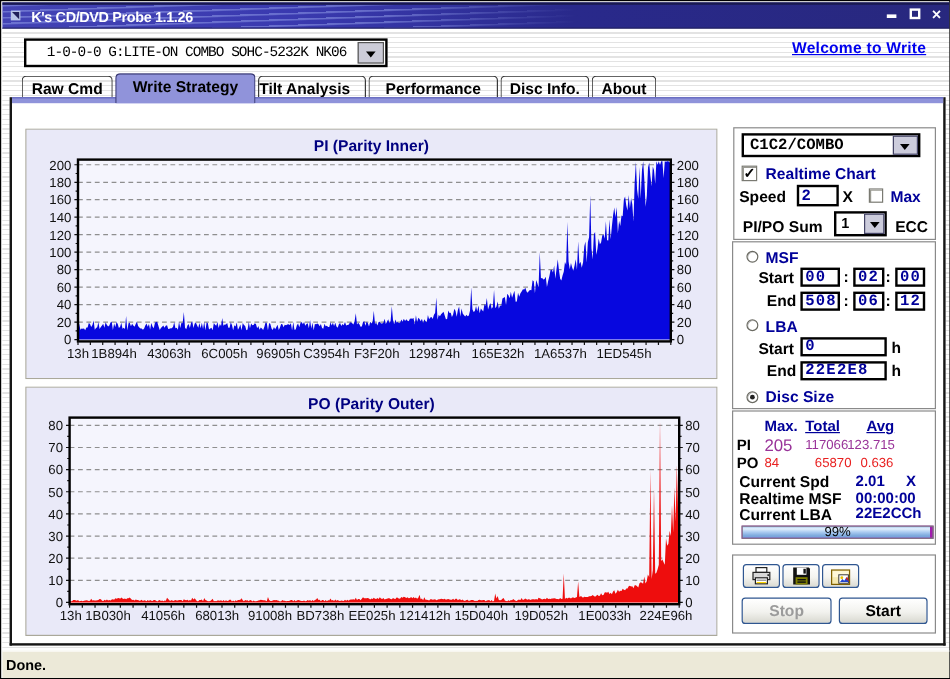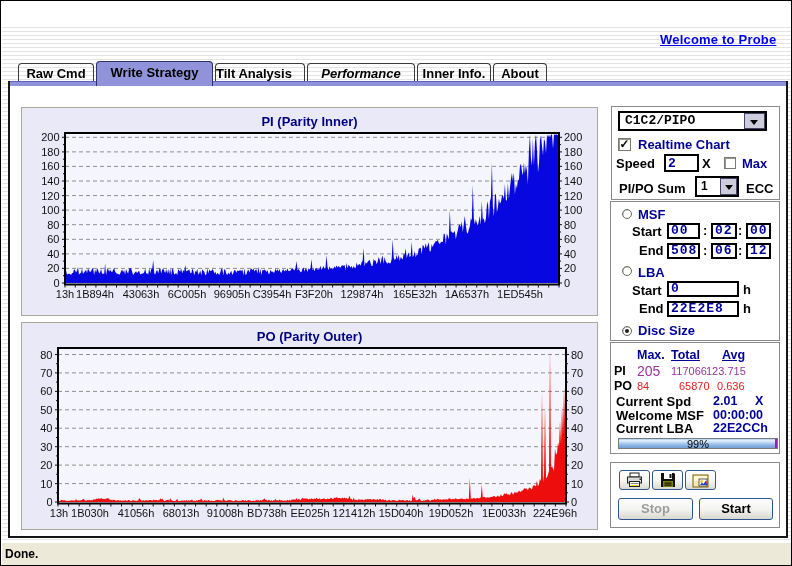--- a/index.html
+++ b/index.html
@@ -9,38 +9,55 @@
 .lbl { position:absolute; font-weight:bold; font-size:13px; line-height:15px; white-space:nowrap; }
 .inp { position:absolute; background:#fff; border:2px solid #000; color:#000099; font-weight:bold; font-size:13px; letter-spacing:1px; font-family:"Liberation Mono",monospace; white-space:nowrap; }
 .gbox { position:absolute; border:1px solid #8a8a8a; }
 .cb { position:absolute; width:13px; height:13px; background:#fff; border:1px solid #7a7a72; box-shadow:inset 1px 1px 0 #9a9a92; }
 .radio { position:absolute; width:10px; height:10px; background:#fff; border:1px solid #6a6a62; border-radius:50%; box-shadow:inset 0.5px 0.5px 0 #aaa; }
 .btn { position:absolute; border:1px solid #2f5690; border-radius:3px; background:linear-gradient(180deg,#ffffff 0%,#f4f4f0 55%,#dadad2 100%); display:flex; align-items:center; justify-content:center; }
 .pbtn { position:absolute; border:1.5px solid #2f5690; border-radius:3px; background:linear-gradient(180deg,#ffffff 0%,#f2f2ee 55%,#d8d8d0 100%); text-align:center; font-weight:bold; font-size:13px; }
 </style></head><body>
 <div id="win">
 
+  <div style="position:absolute;left:1px;top:1px;width:790px;height:22px;background:linear-gradient(90deg,#4343b4 0%,#3a3ab0 30%,#3333a0 45%,#29298b 60%,#28287e 100%);">
+    <div style="position:absolute;left:0;top:0;width:100%;height:2px;background:#191950"></div>
+    <div style="position:absolute;left:0;bottom:0;width:100%;height:1px;background:#20205e"></div>
+    <div style="position:absolute;left:0;top:2px;width:62%;height:19px;background:repeating-linear-gradient(178deg,rgba(150,162,235,0.5) 0 1px,rgba(0,0,0,0) 2px 5px);-webkit-mask-image:linear-gradient(90deg,#000 0%,#000 65%,transparent 98%);mask-image:linear-gradient(90deg,#000 0%,#000 65%,transparent 98%)"></div>
+    <div style="position:absolute;left:7px;top:7px;width:8px;height:8px;background:#b9c6e8"></div>
+    <div style="position:absolute;left:8px;top:8px;width:0;height:0;border-top:6px solid #20205a;border-left:6px solid transparent;"></div>
+    <div style="position:absolute;left:24px;top:3px;font-size:12px;font-weight:bold;color:#fff;letter-spacing:-0.3px;line-height:18px">K's CD/DVD Probe 1.1.26</div>
+    <div style="position:absolute;left:737px;top:10px;width:8px;height:3px;background:#fff"></div>
+    <div style="position:absolute;left:756px;top:5px;width:9px;height:9px;border:2px solid #fff"></div>
+    <div style="position:absolute;left:774px;top:4px;color:#fff;font-weight:bold;font-size:10.5px">✕</div>
+  </div>
 
   <div class="stripes" style="position:absolute;left:1px;top:23px;width:790px;height:519px;"></div>
 
-
-  <div style="position:absolute;left:659px;top:31px;font-size:13px;font-weight:bold;color:#0000ee;text-decoration:underline;letter-spacing:0.2px;white-space:nowrap">Welcome to Probe</div>
+  <div style="position:absolute;left:19px;top:31px;width:303px;height:24px;background:#fff;border:2px solid #000;">
+    <div style="position:absolute;left:17px;top:1px;font-family:'Liberation Mono',monospace;font-size:12px;letter-spacing:-0.8px;line-height:18px;color:#000;white-space:nowrap">1-0-0-0 G:LITE-ON COMBO SOHC-5232K NK06</div>
+    <div style="position:absolute;right:1px;top:1px;width:22px;height:18px;background:#ccccd8;border:1px solid #555;">
+        <div style="position:absolute;left:6px;top:7px;width:0;height:0;border-left:4.5px solid transparent;border-right:4.5px solid transparent;border-top:5px solid #000"></div>
+      </div>
+  </div>
+
+  <div style="position:absolute;left:659px;top:31px;font-size:13px;font-weight:bold;color:#0000ee;text-decoration:underline;letter-spacing:0.2px;white-space:nowrap">Welcome to Write</div>
 
   <div id="tabs"></div>
   <div class="stripes" style="position:absolute;left:17px;top:62px;width:76px;height:18px;border:1px solid #3a3a3a;border-bottom:none;border-radius:4px 4px 0 0;">
       <div style="position:absolute;width:100%;top:2px;text-align:center;font-size:13px;font-weight:bold;color:#000;white-space:nowrap">Raw Cmd</div>
     </div>
     <div class="stripes" style="position:absolute;left:214px;top:62px;width:90px;height:18px;border:1px solid #3a3a3a;border-bottom:none;border-radius:4px 4px 0 0;">
       <div style="position:absolute;width:100%;top:2px;text-align:left;font-size:13px;font-weight:bold;color:#000;white-space:nowrap">Tilt Analysis</div>
     </div>
-    <div class="stripes" style="position:absolute;left:306px;top:62px;width:108px;height:18px;border:1px solid #3a3a3a;border-bottom:none;border-radius:4px 4px 0 0;font-style:italic;">
+    <div class="stripes" style="position:absolute;left:306px;top:62px;width:108px;height:18px;border:1px solid #3a3a3a;border-bottom:none;border-radius:4px 4px 0 0;">
       <div style="position:absolute;width:100%;top:2px;text-align:center;font-size:13px;font-weight:bold;color:#000;white-space:nowrap">Performance</div>
     </div>
     <div class="stripes" style="position:absolute;left:416px;top:62px;width:74px;height:18px;border:1px solid #3a3a3a;border-bottom:none;border-radius:4px 4px 0 0;">
-      <div style="position:absolute;width:100%;top:2px;text-align:center;font-size:13px;font-weight:bold;color:#000;white-space:nowrap">Inner Info.</div>
+      <div style="position:absolute;width:100%;top:2px;text-align:center;font-size:13px;font-weight:bold;color:#000;white-space:nowrap">Disc Info.</div>
     </div>
     <div class="stripes" style="position:absolute;left:492px;top:62px;width:54px;height:18px;border:1px solid #3a3a3a;border-bottom:none;border-radius:4px 4px 0 0;">
       <div style="position:absolute;width:100%;top:2px;text-align:center;font-size:13px;font-weight:bold;color:#000;white-space:nowrap">About</div>
     </div>
 
   <div class="faintstripes" style="position:absolute;left:7px;top:80px;width:780px;height:457px;background:#fff;border-left:2px solid #161616;border-right:2px solid #161616;border-bottom:2px solid #161616;"></div>
 
   <div style="position:absolute;left:9px;top:80px;width:776px;height:5px;background:#8f93da;border-top:1px solid #5f63bb;"></div>
   <div style="position:absolute;left:95px;top:60px;width:117px;height:25px;background:#9093da;border:1px solid #30306a;border-bottom:none;border-radius:4px 4px 0 0;">
       <div style="position:absolute;width:100%;top:3px;text-align:center;font-size:13px;font-weight:bold;color:#000;white-space:nowrap">Write Strategy</div>
@@ -315,21 +332,21 @@
       <text x="483.0" y="195" font-family="Liberation Sans" font-size="11" fill="#111" text-anchor="middle">1E0033h</text>
       <text x="534.0" y="195" font-family="Liberation Sans" font-size="11" fill="#111" text-anchor="middle">224E96h</text>
     </svg>
 
   <div class="gbox" style="left:610px;top:105px;width:169px;height:94px"></div>
   <div class="gbox" style="left:609px;top:200px;width:170px;height:140px"></div>
   <div class="gbox" style="left:609px;top:341px;width:170px;height:112px"></div>
   <div class="gbox" style="left:609px;top:461px;width:170px;height:66px"></div>
 
   <div style="position:absolute;left:617px;top:110px;width:149px;height:20px;background:#fff;border:2px solid #000;">
-    <div style="position:absolute;left:5px;top:0px;font-family:'Liberation Mono',monospace;font-weight:bold;font-size:13px;line-height:16px;color:#000">C1C2/PIPO</div>
+    <div style="position:absolute;left:5px;top:0px;font-family:'Liberation Mono',monospace;font-weight:bold;font-size:13px;line-height:16px;color:#000">C1C2/COMBO</div>
     <div style="position:absolute;right:0px;top:0px;width:21px;height:16px;background:#ccccdc;border:1px solid #446;">
         <div style="position:absolute;left:5px;top:6px;width:0;height:0;border-left:4.5px solid transparent;border-right:4.5px solid transparent;border-top:5px solid #000"></div>
       </div>
   </div>
   <div class="cb" style="left:617px;top:137px"></div>
   <div style="position:absolute;left:618.5px;top:136px;font-size:12px;font-weight:bold;color:#000">✓</div>
   <div class="lbl navy" style="left:637px;top:136px">Realtime Chart</div>
   <div class="lbl" style="left:615px;top:155px">Speed</div>
   <div class="inp" style="left:663px;top:153px;width:35px;height:18px;padding-left:2px;line-height:15px">2</div>
   <div class="lbl" style="left:701px;top:155px">X</div>
@@ -377,21 +394,21 @@
   <div class="lbl" style="left:636px;top:363px;color:#993399;font-weight:normal;font-size:14px">205</div>
   <div class="lbl" style="left:670px;top:363px;color:#993399;font-weight:normal;font-size:11px">117066</div>
   <div class="lbl" style="left:705px;top:363px;color:#993399;font-weight:normal;font-size:11px">123.715</div>
   <div class="lbl" style="left:613px;top:378px;font-size:12.5px">PO</div>
   <div class="lbl" style="left:636px;top:378px;color:#e82020;font-weight:normal;font-size:11px">84</div>
   <div class="lbl" style="left:678px;top:378px;color:#e82020;font-weight:normal;font-size:11px">65870</div>
   <div class="lbl" style="left:716px;top:378px;color:#e82020;font-weight:normal;font-size:11px">0.636</div>
   <div class="lbl" style="left:615px;top:393px">Current Spd</div>
   <div class="lbl navy" style="left:712px;top:393px;font-size:12.5px">2.01</div>
   <div class="lbl navy" style="left:754px;top:393px;font-size:12.5px">X</div>
-  <div class="lbl" style="left:615px;top:407px">Welcome MSF</div>
+  <div class="lbl" style="left:615px;top:407px">Realtime MSF</div>
   <div class="lbl navy" style="left:712px;top:407px;font-size:12.5px">00:00:00</div>
   <div class="lbl" style="left:615px;top:420px">Current LBA</div>
   <div class="lbl navy" style="left:712px;top:420px;font-size:12.5px">22E2CCh</div>
   <div style="position:absolute;left:617px;top:437px;width:160px;height:11px;border:1px solid #7a7a7a;background:#a21caf;">
     <div style="position:absolute;left:0;top:0;width:99%;height:100%;background:linear-gradient(180deg,#aecdf0 0%,#e2f0fc 18%,#aacaf0 50%,#7fabde 80%,#74a2d8 100%)"></div>
     <div style="position:absolute;left:0;top:-1px;width:100%;text-align:center;font-size:11px;color:#000;line-height:12px">99%</div>
   </div>
 
   <div class="btn" style="left:618px;top:469px;width:31px;height:20px">
       <svg width="18" height="16" viewBox="0 0 18 16">

